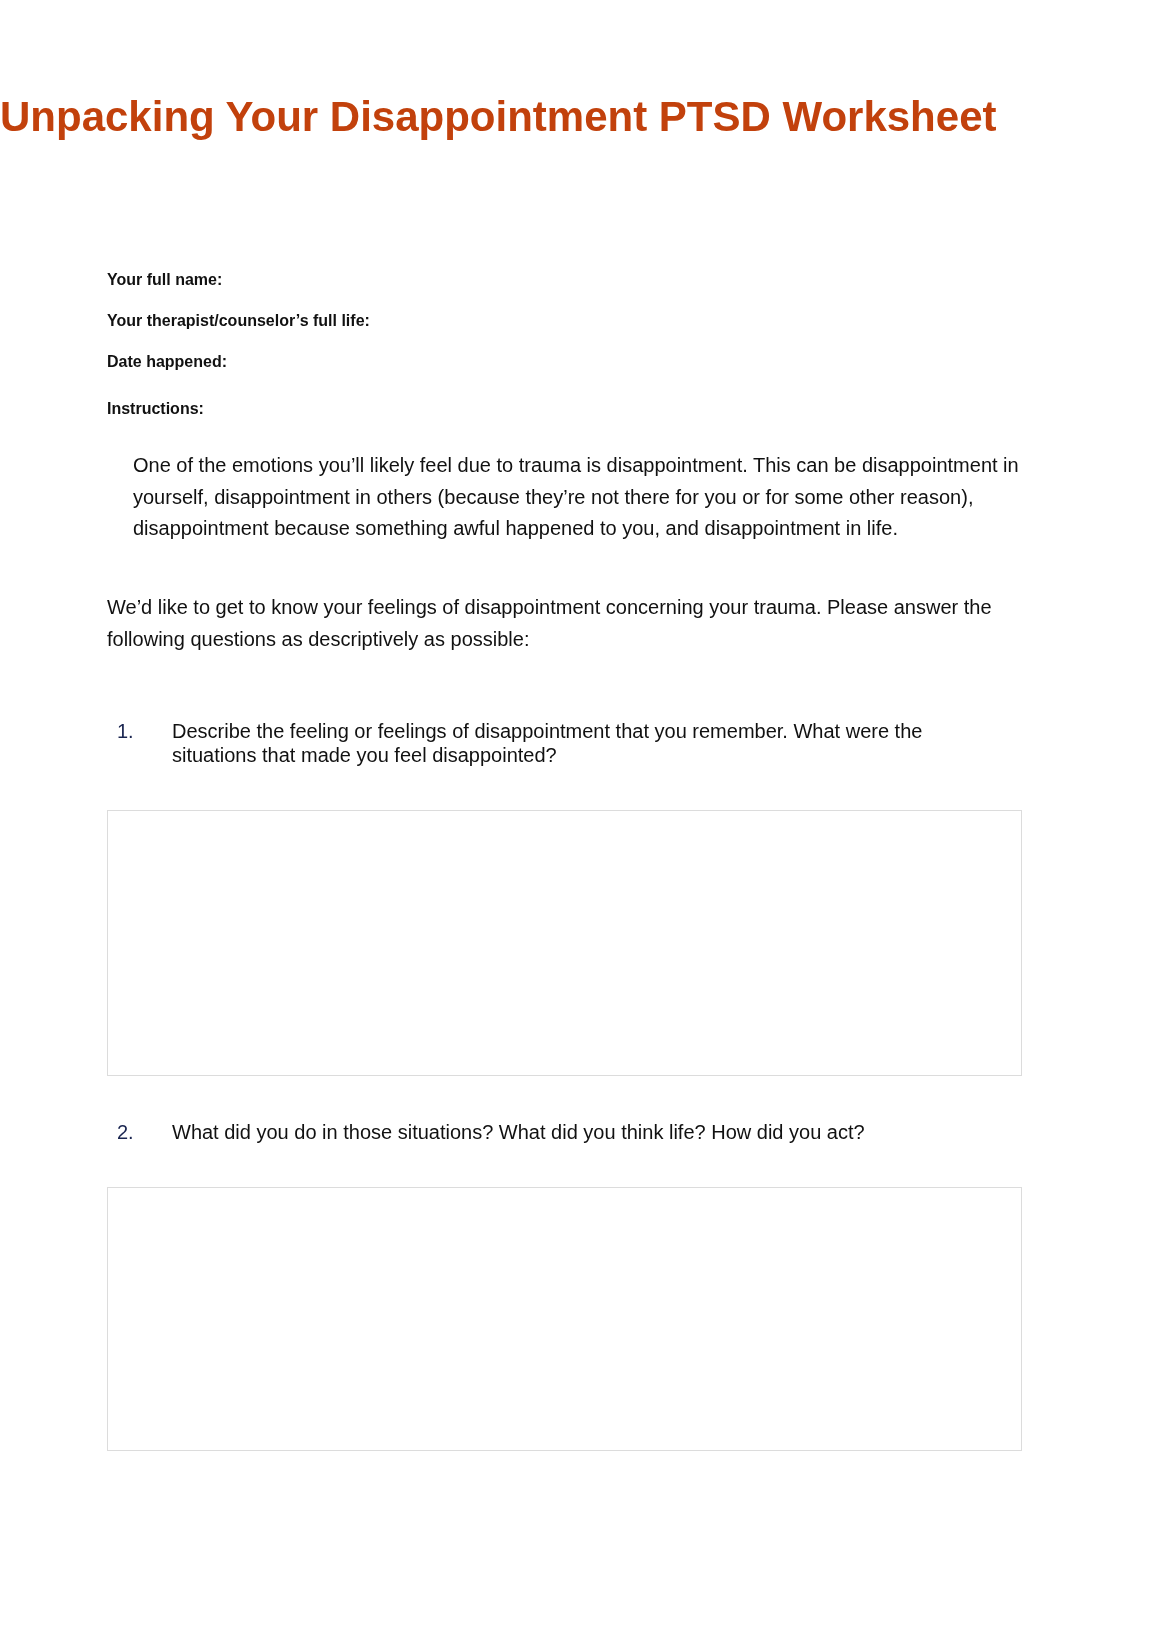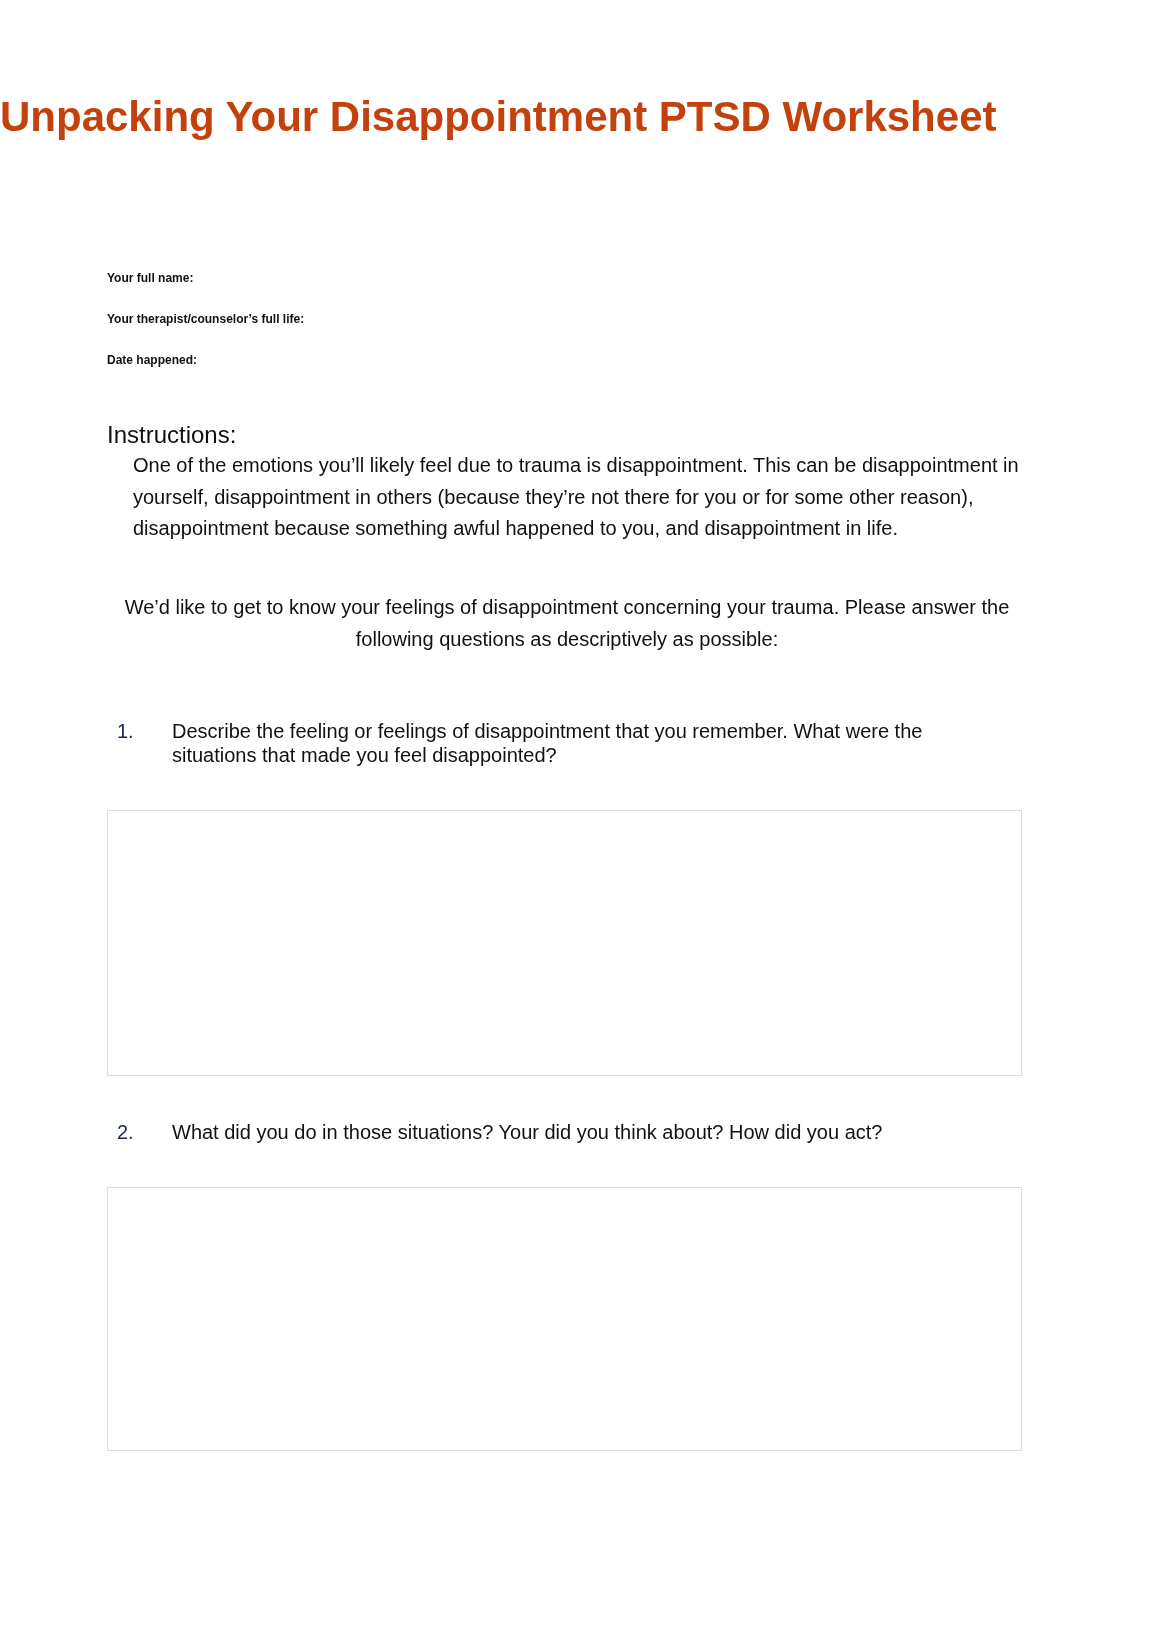--- a/index.html
+++ b/index.html
@@ -6,24 +6,24 @@
     body {
       width: 1176px; height: 1630px; position: relative; overflow: hidden;
       font-family: "Liberation Sans", sans-serif; color: #111111;
     }
     .title {
       position: absolute; left: 0; top: 92px; width: 1132px;
       text-align: left; font-weight: bold; font-size: 42px; line-height: 50px;
       color: #c2410c;
     }
     .field {
-      position: absolute; left: 107px; font-weight: bold; font-size: 12px; color: #111;
+      position: absolute; left: 107px; font-weight: bold; font-size: 16px; color: #111;
     }
     .instr-head {
-      position: absolute; left: 107px; top: 421px; font-weight: normal; font-size: 24px;
+      position: absolute; left: 107px; top: 400px; font-weight: bold; font-size: 16px;
     }
     .para {
       position: absolute; left: 107px; width: 920px; font-size: 20px; line-height: 31.5px; color: #111;
     }
     .q {
       position: absolute; left: 117px; width: 880px; font-size: 20px; line-height: 24px; color: #111;
       display: flex;
     }
     .q .num { color: #1a2550; width: 24px; flex: none; }
     .q .txt { flex: 1; margin-left: 31px; }
@@ -36,25 +36,25 @@
 <body>
 
 <div class="title">Unpacking Your Disappointment PTSD Worksheet</div>
 
 <div class="field" style="top:271px;">Your full name:</div>
 <div class="field" style="top:312px;">Your therapist/counselor’s full life:</div>
 <div class="field" style="top:353px;">Date happened:</div>
 
 <div class="instr-head">Instructions:</div>
 <div class="para" style="top:450px;margin-left:26px;">One of the emotions you’ll likely feel due to trauma is disappointment. This can be disappointment in yourself, disappointment in others (because they’re not there for you or for some other reason), disappointment because something awful happened to you, and disappointment in life.</div>
-<div class="para" style="top:592px;text-align:center;">We’d like to get to know your feelings of disappointment concerning your trauma. Please answer the following questions as descriptively as possible:</div>
+<div class="para" style="top:592px;">We’d like to get to know your feelings of disappointment concerning your trauma. Please answer the following questions as descriptively as possible:</div>
 
 <div class="q" style="top:719px;">
   <span class="num">1.</span>
   <span class="txt">Describe the feeling or feelings of disappointment that you remember. What were the situations that made you feel disappointed?</span>
 </div>
 <div class="answer-box" style="top:810px; height:266px;"></div>
 
 <div class="q" style="top:1120px;">
   <span class="num">2.</span>
-  <span class="txt">What did you do in those situations? Your did you think about? How did you act?</span>
+  <span class="txt">What did you do in those situations? What did you think life? How did you act?</span>
 </div>
 <div class="answer-box" style="top:1187px; height:264px;"></div>
 
 </body></html>

